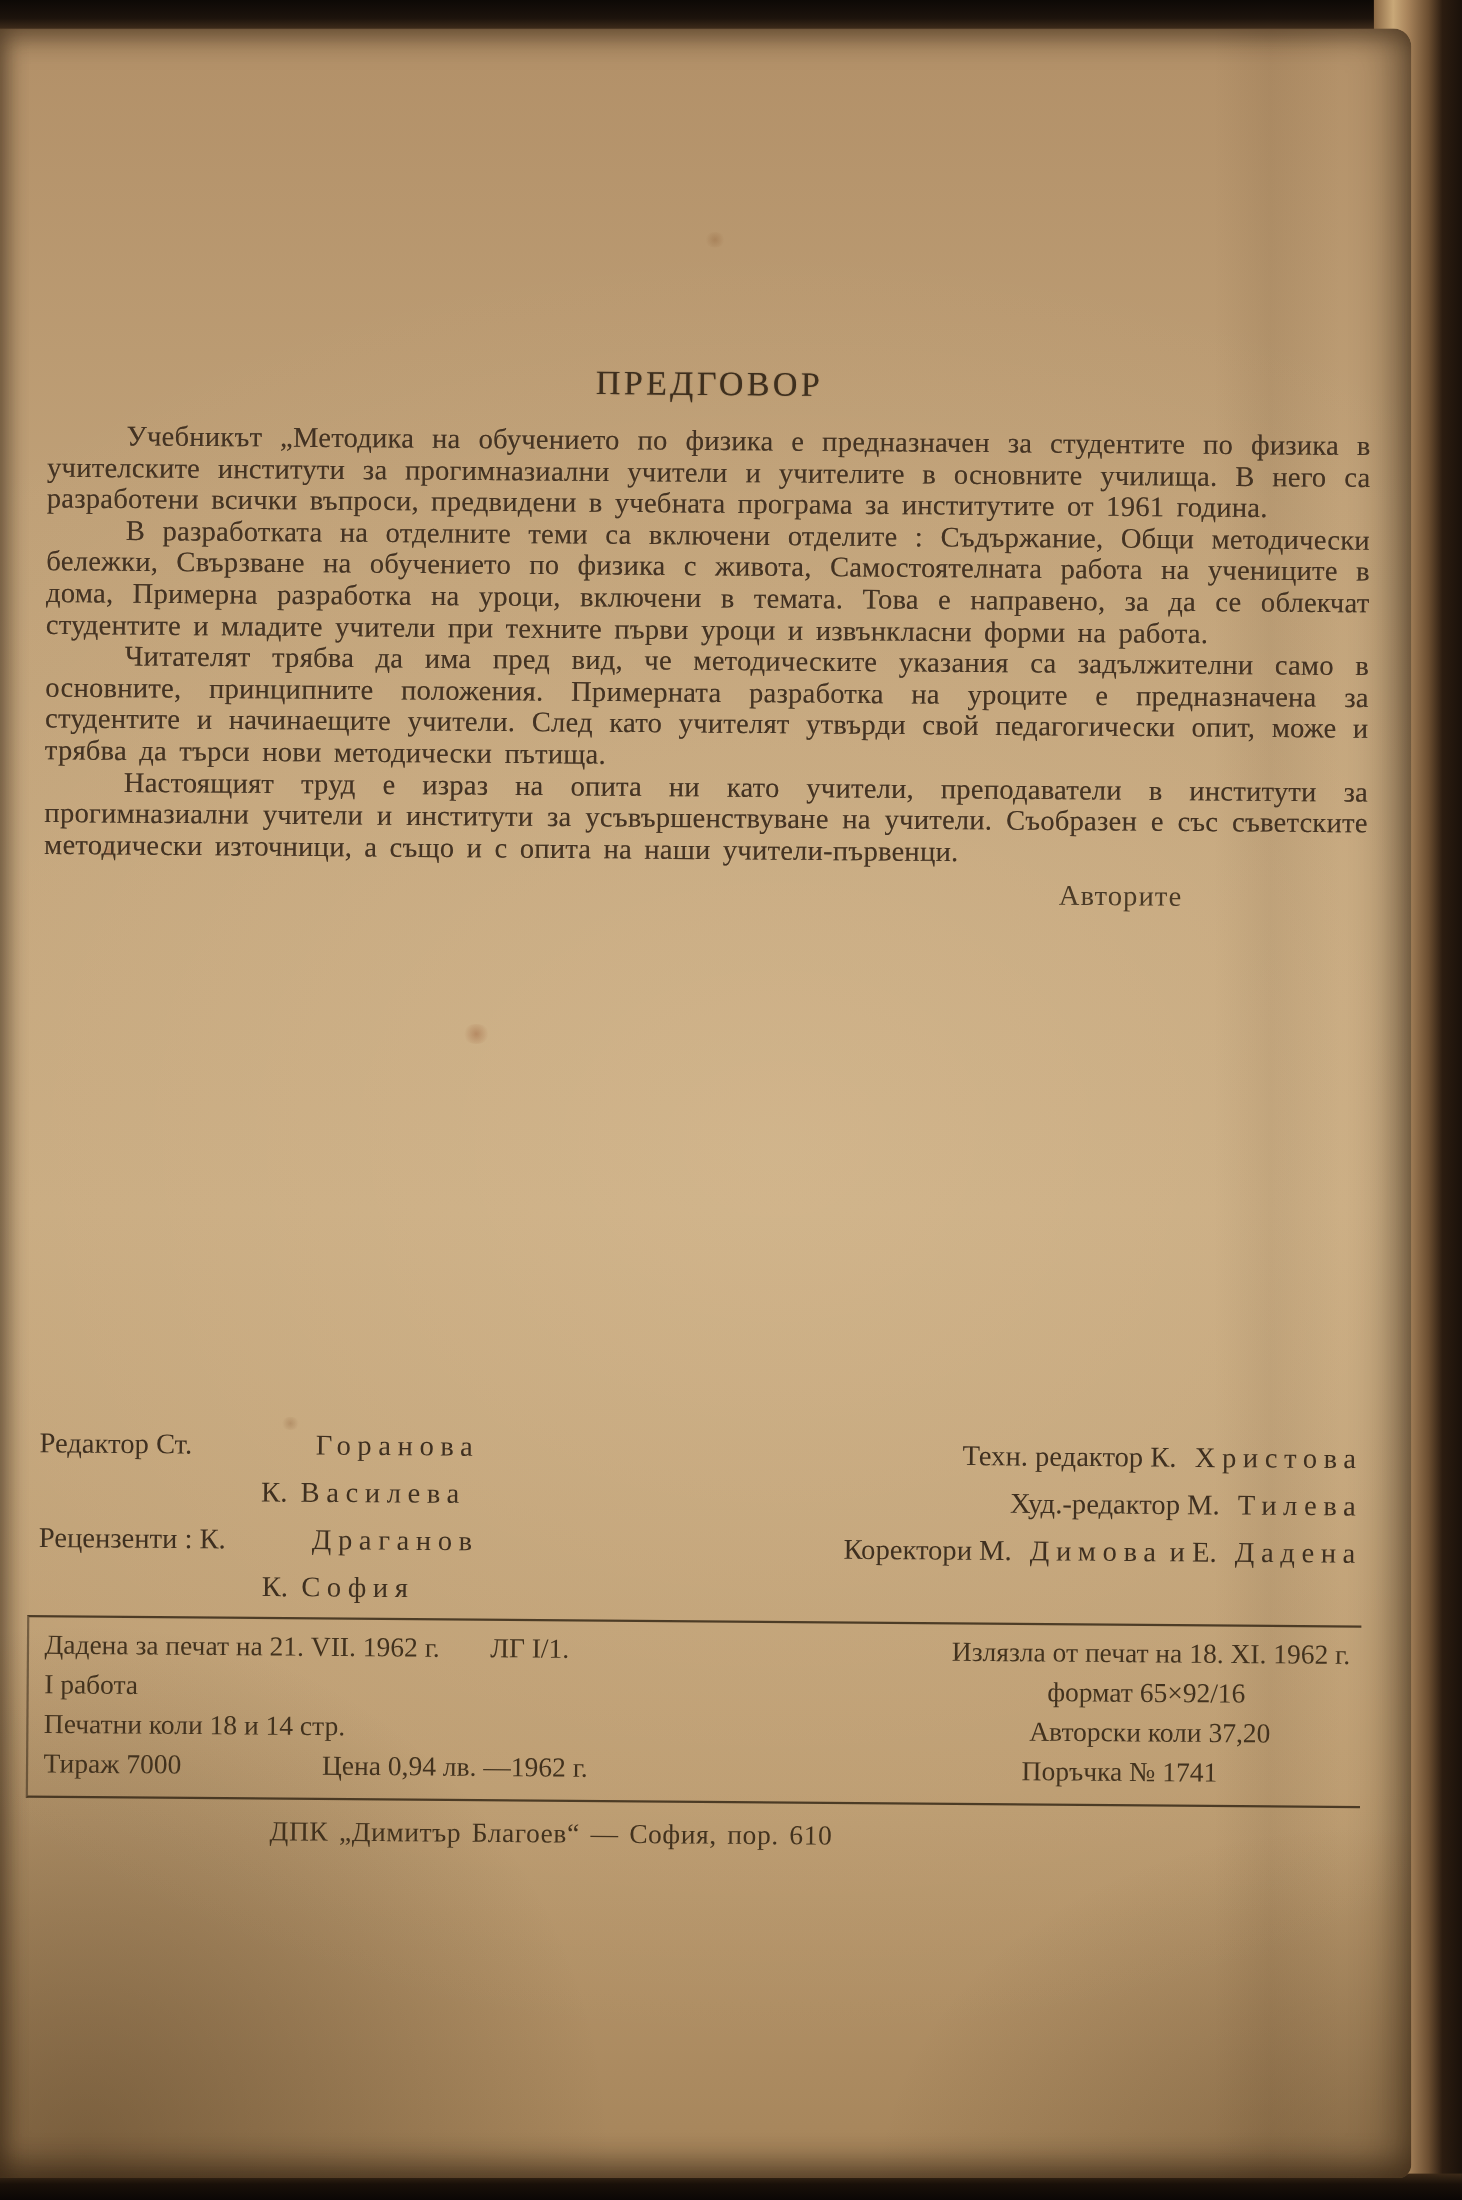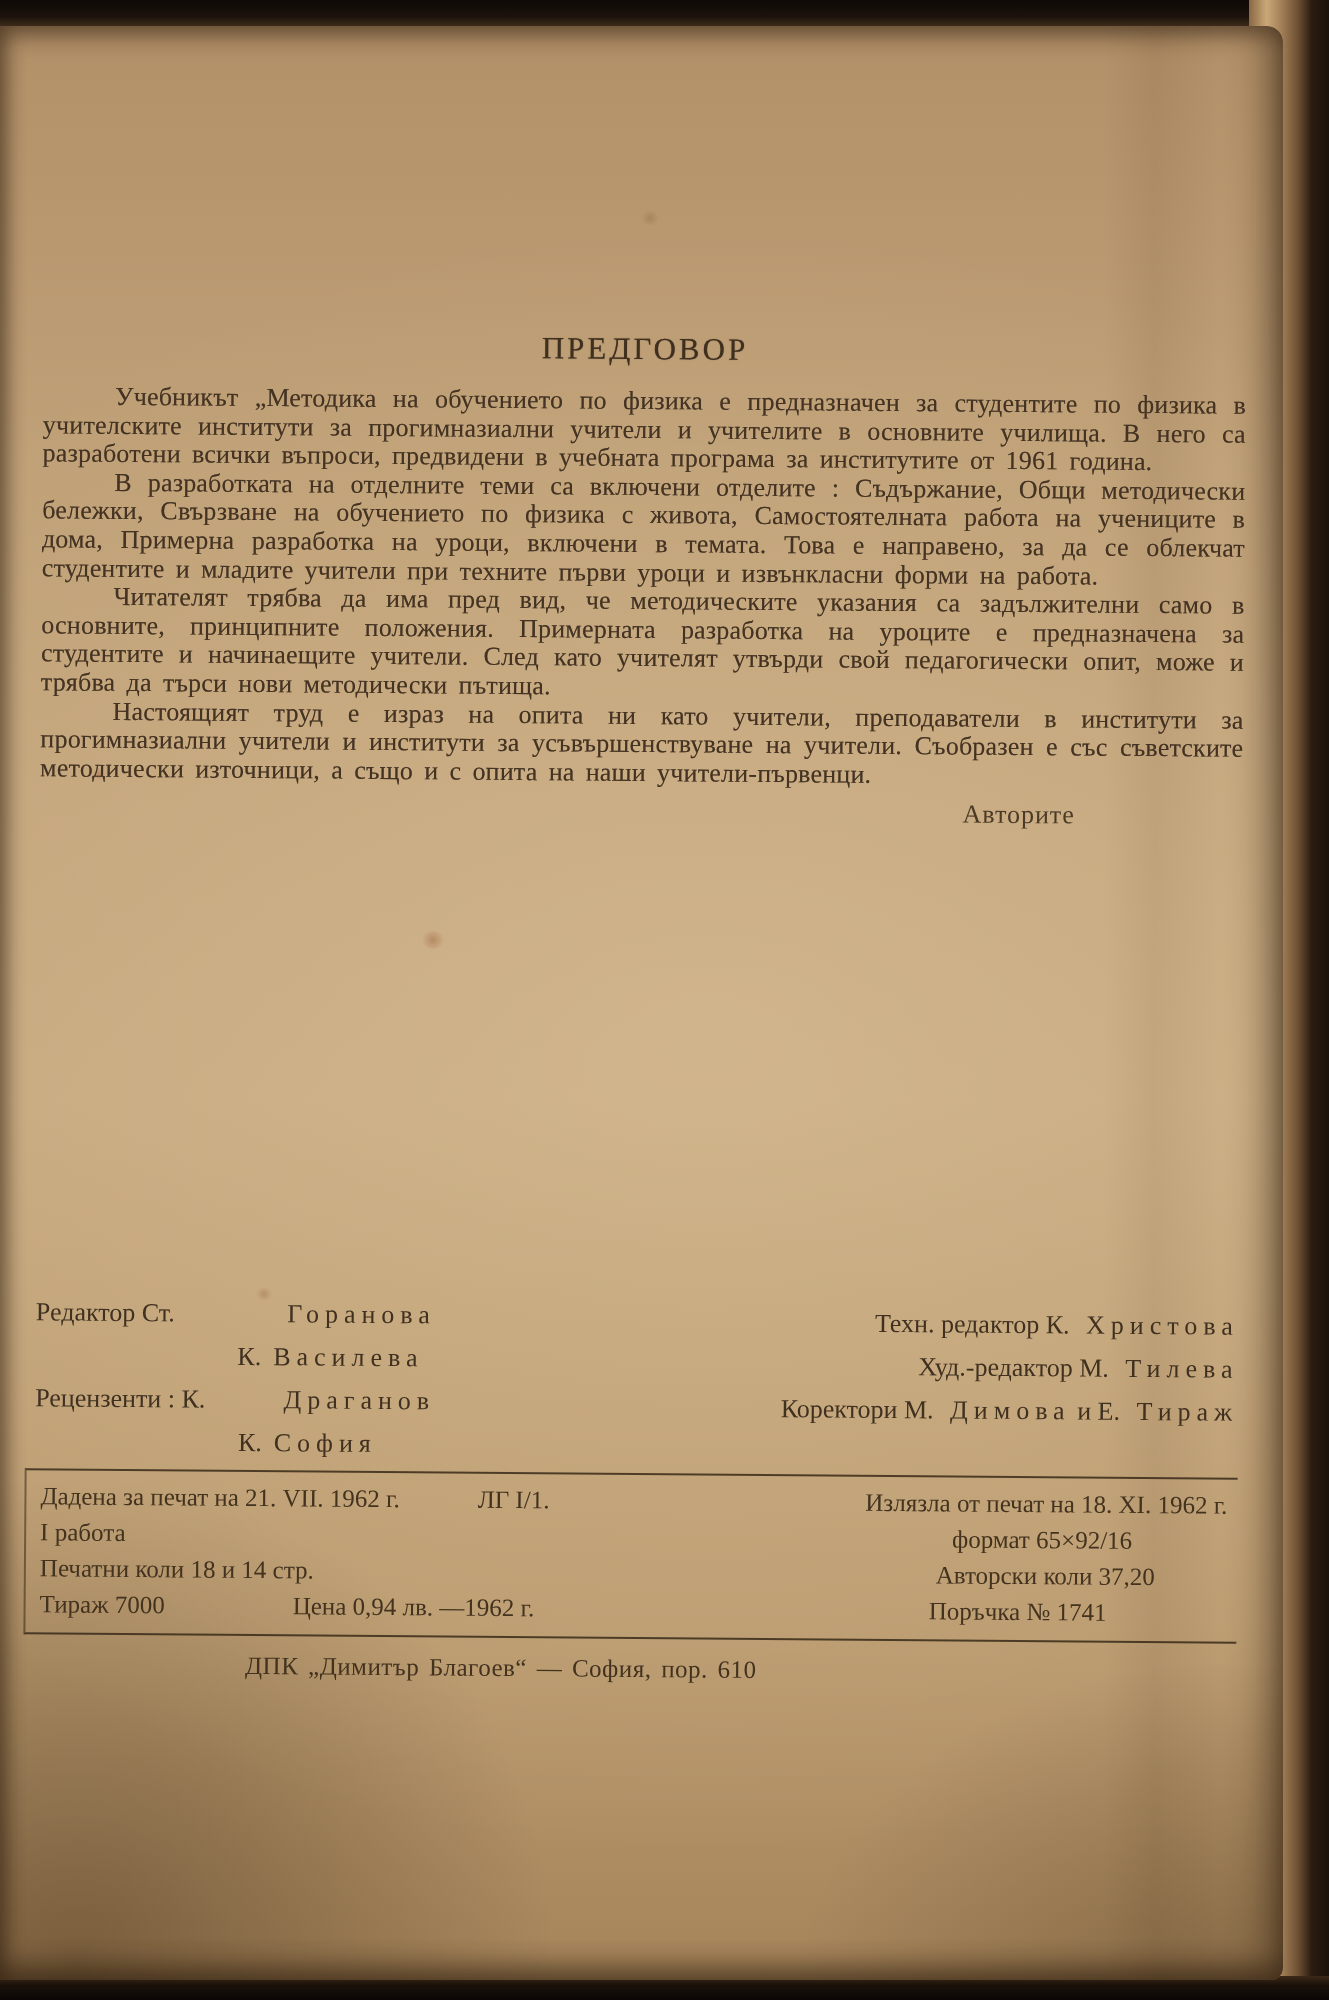--- a/index.html
+++ b/index.html
@@ -76,21 +76,21 @@
   
   .imprint{
     margin:6px 0 0 -10px;
     border-top:2px solid rgba(56,42,24,0.85);
     border-bottom:2px solid rgba(56,42,24,0.85);
     border-left:2px solid rgba(56,42,24,0.55);
     padding:8px 10px 10px 14px;
     font-size:25px;color:#42321e;
   }
   .imp-row{display:flex;line-height:36px;align-items:baseline;}
-  .imp-mid{margin-left:78px;}
+  .imp-mid{margin-left:46px;}
   .imp-mid.price{margin-left:128px;}
   .imp-right{margin-left:auto;}
   .imp-right.off1{padding-right:95px;}
   .imp-right.off2{padding-right:72px;}
   .imp-right.off3{padding-right:120px;}
   .printer-line{
     margin-top:16px;padding-left:212px;
     font-size:25px;color:#42321e;letter-spacing:0.5px;word-spacing:3px;
   }
 </style>
@@ -145,21 +145,21 @@
           <span class="sp-name">Христова</span>
         </div>
         <div>
           <span>Худ.-редактор М.</span>
           <span class="sp-name">Тилева</span>
         </div>
         <div>
           <span>Коректори М.</span>
           <span class="sp-name">Димова</span>
           <span>и Е.</span>
-          <span class="sp-name">Тираж</span>
+          <span class="sp-name">Дадена</span>
         </div>
       </div>
     </div>
 
     <div class="imprint">
       <div class="imp-row">
         <span>Дадена за печат на 21. VII. 1962 г.</span>
         <span class="imp-mid">ЛГ I/1.</span>
         <span class="imp-right">Излязла от печат на 18. XI. 1962 г.</span>
       </div>

